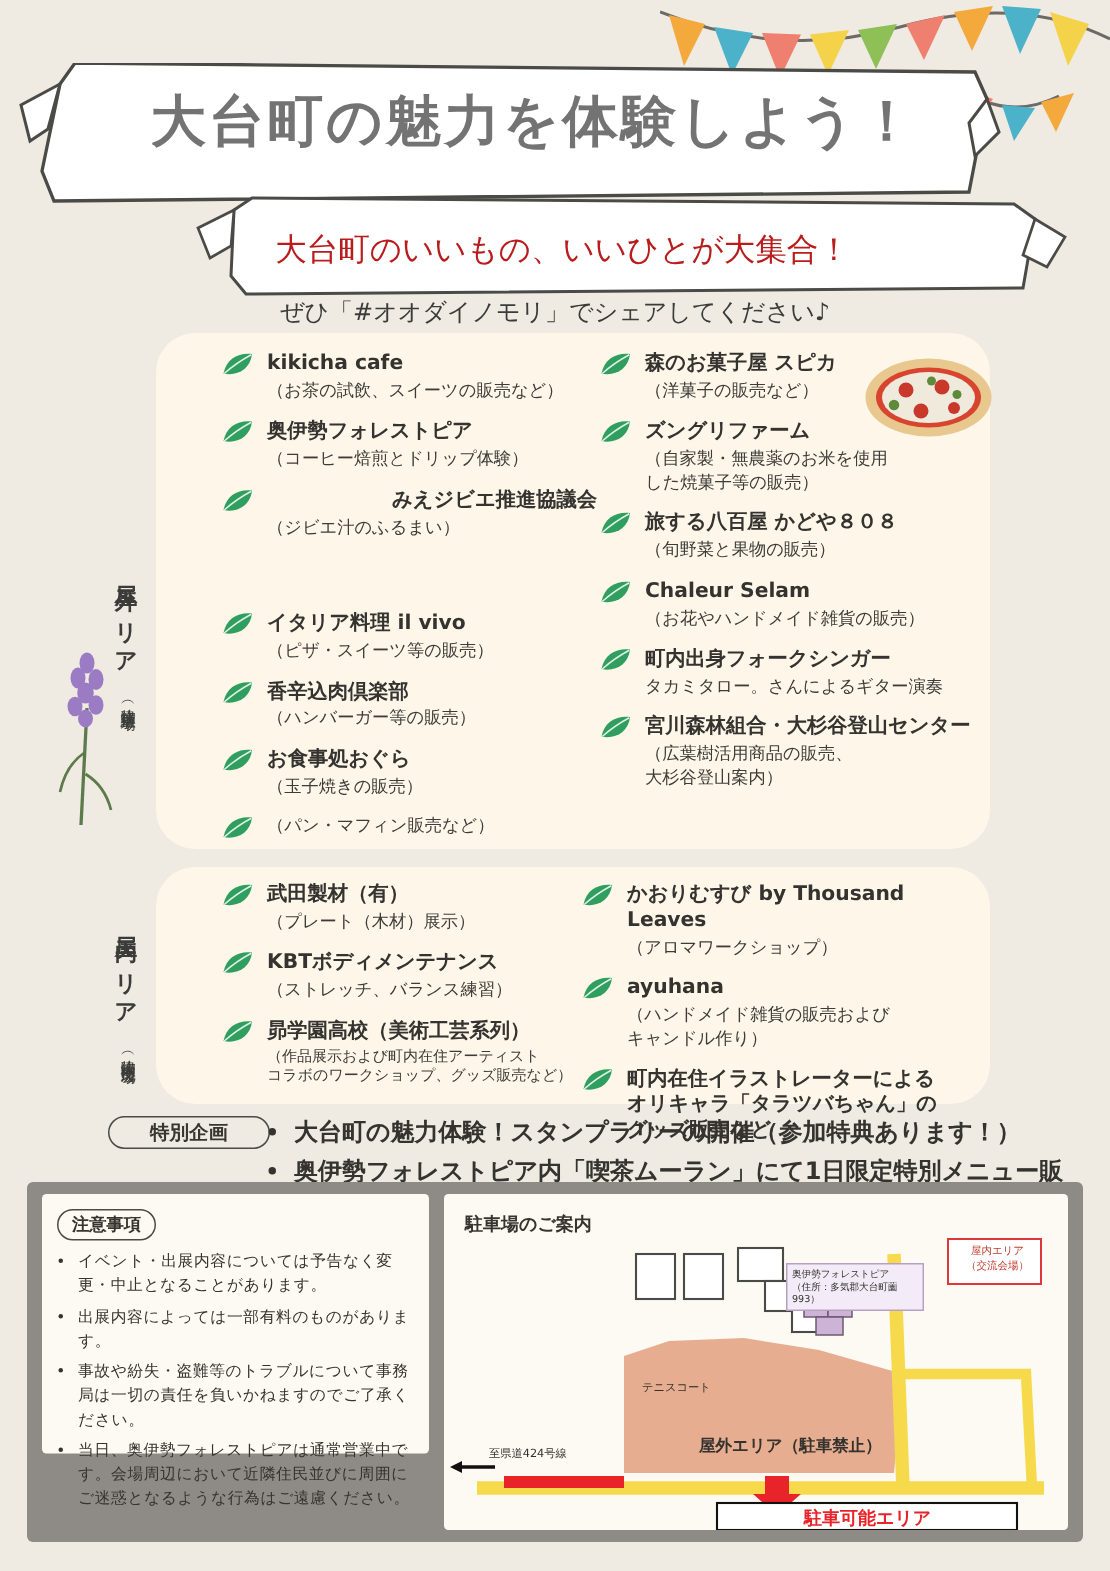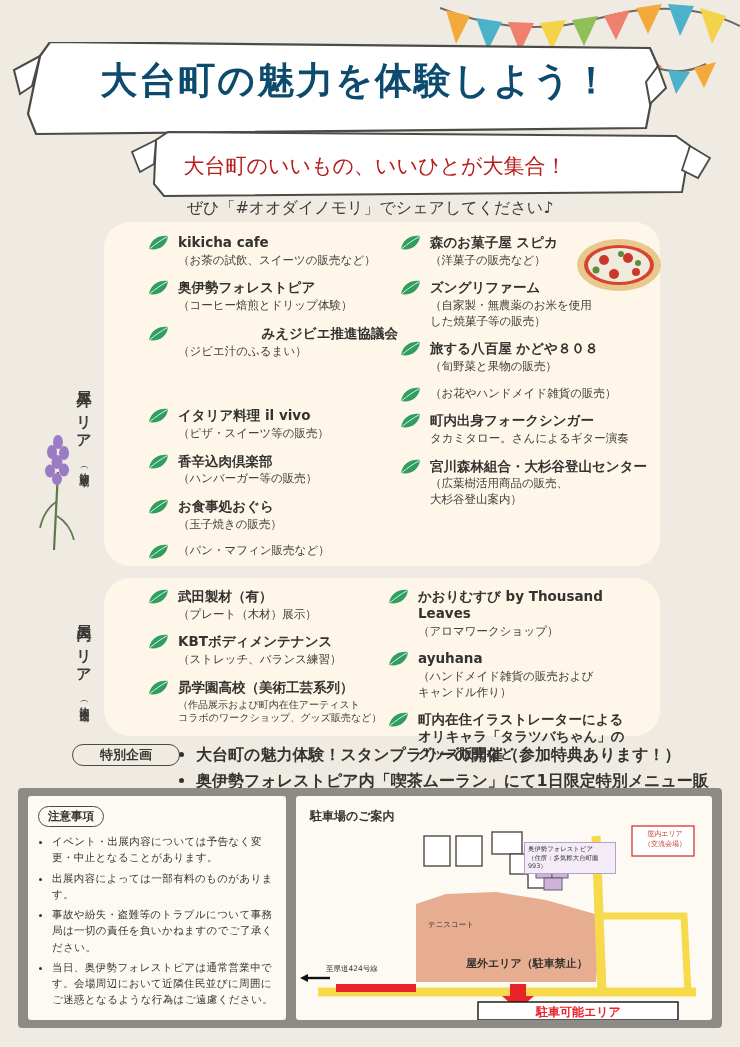--- a/index.html
+++ b/index.html
@@ -16,21 +16,21 @@
   
   .bunting { position:absolute; top:0; right:0; width:300px; height:120px; }
   .lavender { position:absolute; left:28px; top:432px; width:60px; height:120px; }
 
   
   .ribbon-wrap { position:absolute; left:10px; top:42px; width:660px; height:98px; }
   .ribbon-title {
     position:absolute; left:96px; top:56px; width:520px;
     text-align:center;
     font-size:37px; font-weight:bold; letter-spacing:2px;
-    color:#0c4a6e; font-family:"DejaVu Sans", sans-serif;
+    color:#737373; font-family:"DejaVu Sans", sans-serif;
     white-space:nowrap;
   }
   .ribbon2-wrap { position:absolute; left:110px; top:130px; width:620px; height:72px; }
   .ribbon2-title {
     position:absolute; left:150px; top:152px; width:450px;
     text-align:center; font-size:21px; font-weight:normal; color:#b91c1c;
     font-family:"DejaVu Sans", sans-serif; white-space:nowrap;
   }
   .share-line {
     position:absolute; left:0; top:198px; width:740px; text-align:center;
@@ -88,21 +88,21 @@
   }
   .special-list li { font-size:16px; font-weight:bold; line-height:1.6; color:#34332f; }
   .special-list ul { margin:0; padding-left:14px; list-style:disc; }
 
   
   #bottom-panel {
     position:absolute; left:18px; top:788px; width:704px; height:240px;
     background:#8e8b86; border-radius:4px;
   }
   .notes-box {
-    position:absolute; left:10px; top:8px; width:258px; height:224px;
+    position:absolute; left:10px; top:8px; width:258px; height:173px;
     background:#fdfaf4; border-radius:3px; padding:8px 8px 8px 6px;
   }
   .notes-title {
     display:inline-block; border:1.3px solid #4a4a46; border-radius:11px;
     font-size:11.5px; font-weight:bold; padding:2px 9px; margin:2px 0 6px 4px;
     color:#35342f; font-family:"DejaVu Sans", sans-serif;
   }
   .notes-box ul { margin:0; padding-left:18px; }
   .notes-box li {
     font-size:10.5px; line-height:1.55; color:#35342f; margin-bottom:4px;
@@ -275,20 +275,21 @@
           <path d="M1.5 14 C6 10 13 5 19.5 1.5" stroke="#ffffff" stroke-width="1" fill="none" opacity="0.85"></path>
         </svg></span>
       <div class="name" style="white-space: pre-line;">旅する八百屋 かどや８０８</div>
       <div class="sub" style="white-space: pre-line;">（旬野菜と果物の販売）</div>
     </div>
     <div class="entry">
       <span class="leaf"><svg viewBox="0 0 21 16">
           <path d="M1 14 C3 4 11 0 20 1 C19 11 10 16 1 14 Z" fill="#2f9e5e"></path>
           <path d="M1.5 14 C6 10 13 5 19.5 1.5" stroke="#ffffff" stroke-width="1" fill="none" opacity="0.85"></path>
         </svg></span>
+      <div class="name" style="white-space: pre-line;">Chaleur Selam</div>
       <div class="sub" style="white-space: pre-line;">（お花やハンドメイド雑貨の販売）</div>
     </div>
     <div class="entry">
       <span class="leaf"><svg viewBox="0 0 21 16">
           <path d="M1 14 C3 4 11 0 20 1 C19 11 10 16 1 14 Z" fill="#2f9e5e"></path>
           <path d="M1.5 14 C6 10 13 5 19.5 1.5" stroke="#ffffff" stroke-width="1" fill="none" opacity="0.85"></path>
         </svg></span>
       <div class="name" style="white-space: pre-line;">町内出身フォークシンガー</div>
       <div class="sub" style="white-space: pre-line;">タカミタロー。さんによるギター演奏</div>
     </div>

